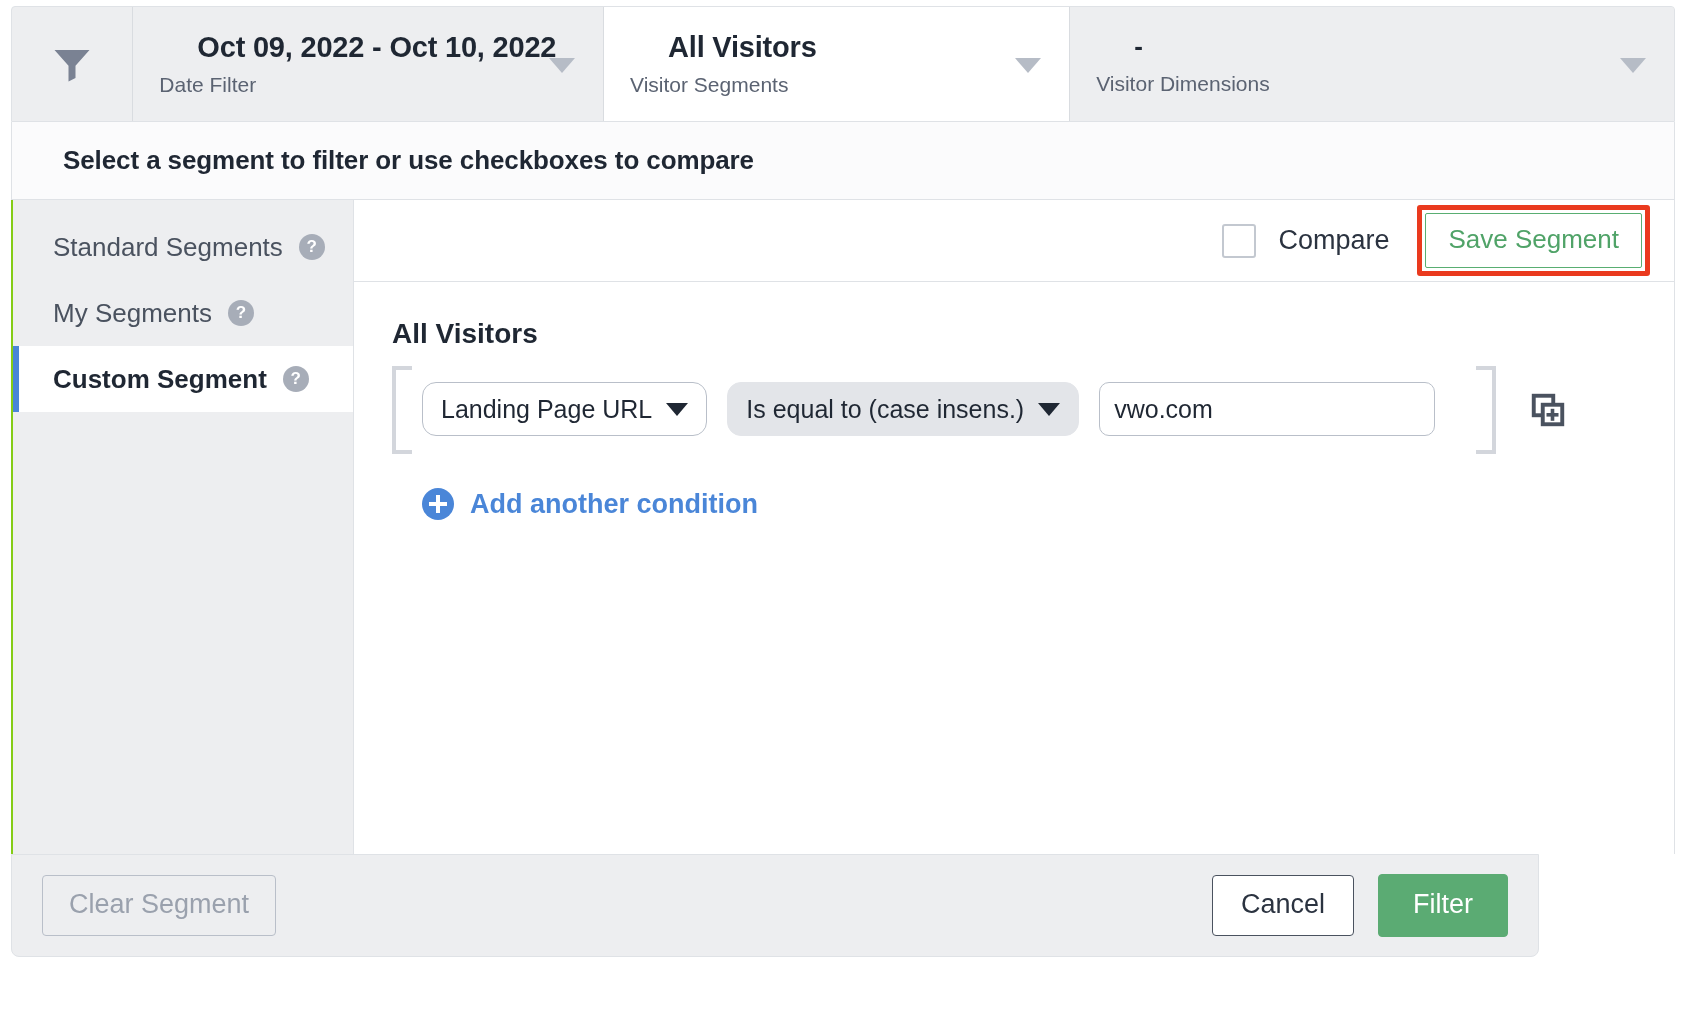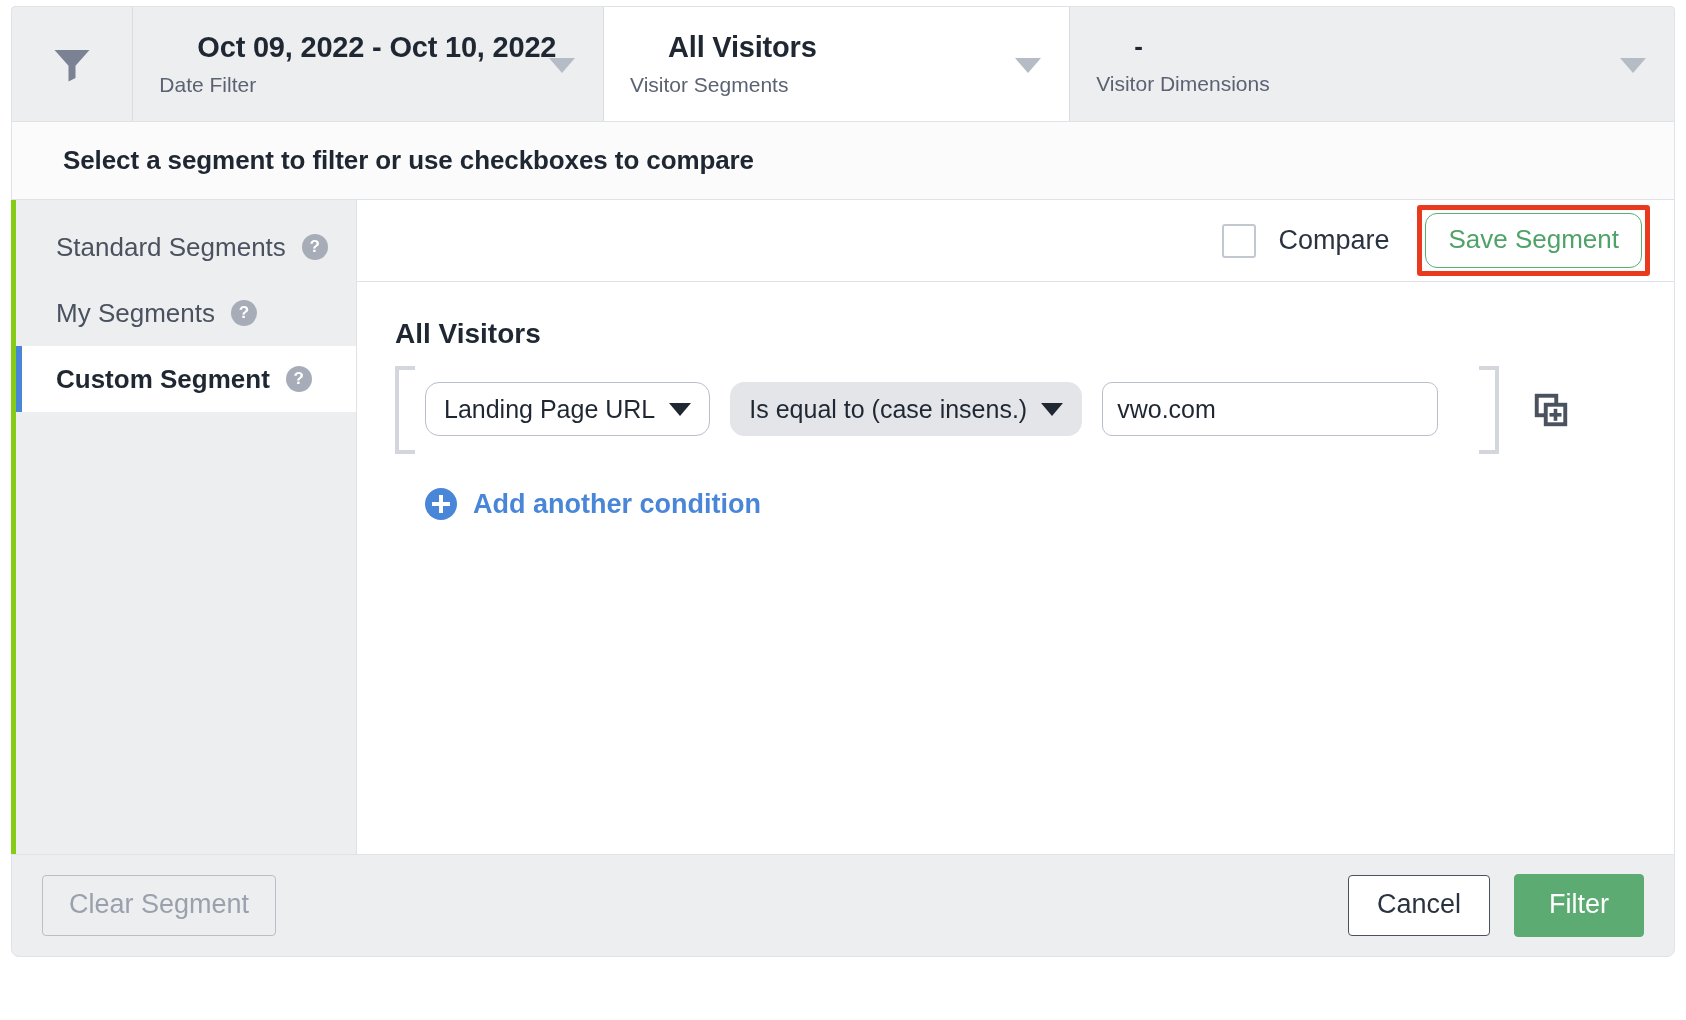--- a/index.html
+++ b/index.html
@@ -79,21 +79,21 @@
   .banner-text {
     font-size: 26px; font-weight: 700; color: #1f2733;
     letter-spacing: -0.1px;
   }
 
   
   .body-wrap {
     position: absolute; left: 11px; top: 200px;
     width: 1664px; height: 654px;
     display: flex;
-    border-left: 5px solid #84cc16;
+    border-left: 2px solid #84cc16;
     border-right: 1px solid #dfe2e6;
     background: #ffffff;
   }
 
   
   .sidebar {
     width: 341px; flex: 0 0 341px;
     background: #edeef0;
     border-right: 1px solid #dfe2e6;
     padding-top: 14px;
@@ -145,21 +145,21 @@
   }
   .compare-label { font-size: 27px; color: #2b3340; }
 
   .save-wrap {
     border: 5px solid #ea3a1e;
     border-radius: 3px;
     padding: 3px;
   }
   .save-btn {
     border: 1px solid #59ae72;
-    border-radius: 12px;
+    border-radius: 2px;
     background: #ffffff;
     color: #50a368;
     font-size: 26px;
     font-family: "Liberation Sans", sans-serif;
     padding: 10px 22px 12px 22px;
     cursor: pointer;
     white-space: nowrap;
   }
 
   .main-body { flex: 1 1 auto; padding: 36px 0 0 38px; position: relative; }
@@ -236,21 +236,21 @@
   .plus-circle::before, .plus-circle::after {
     content: ""; position: absolute; background: #ffffff;
   }
   .plus-circle::before { left: 7px; right: 7px; top: 14px; height: 4px; }
   .plus-circle::after  { top: 7px; bottom: 7px; left: 14px; width: 4px; }
   .add-cond-label { font-size: 27px; color: #4a86d8; font-weight: 700; }
 
   
   .footer {
     position: absolute; left: 11px; top: 854px;
-    width: 1664px; height: 103px;
+    width: 1528px; height: 103px;
     background: #edeef0;
     border: 1px solid #dfe2e6;
     border-radius: 0 0 8px 8px;
     display: flex; align-items: center;
     padding: 0 30px;
   }
   .btn {
     font-family: "Liberation Sans", sans-serif;
     font-size: 27px;
     border-radius: 4px;

